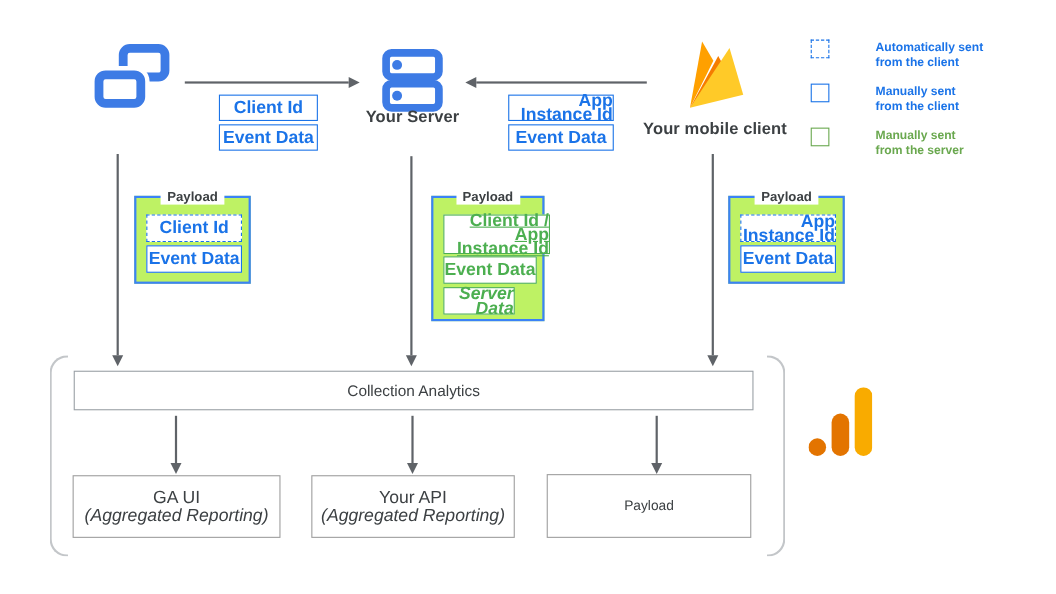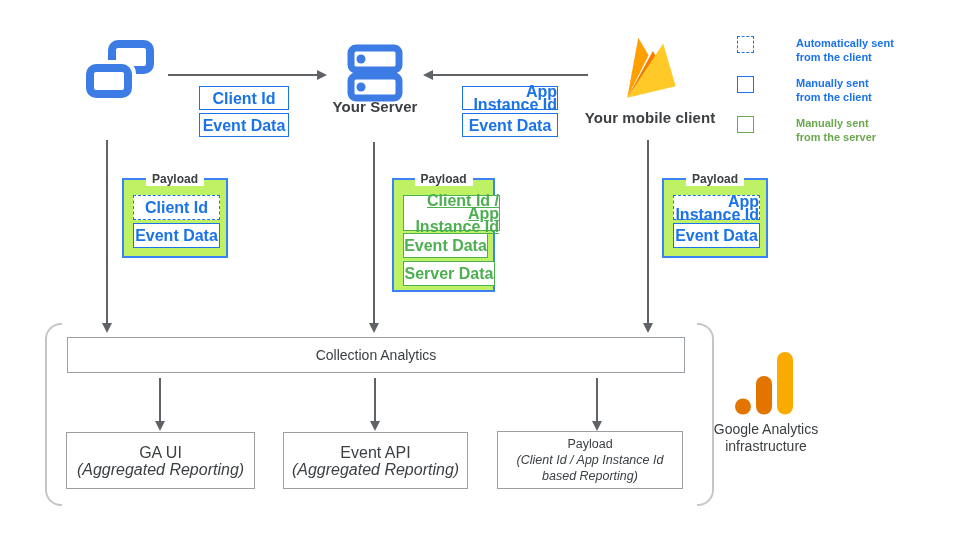--- a/index.html
+++ b/index.html
@@ -109,21 +109,21 @@
     <span class="payload-title">Payload</span>
     <div class="tag dashed" style="left:9px; top:15px; width:87px; height:25px;">Client Id</div>
     <div class="tag blue" style="left:9px; top:43px; width:87px; height:25px;">Event Data</div>
   </div>
 
   <div class="payload" style="left:392px; top:178px; width:103px; height:114px;">
     <span class="payload-title">Payload</span>
     <div class="tag green" style="left:9px; top:15px; width:97px; height:36px;text-decoration:underline;">Client Id /
 App Instance Id</div>
     <div class="tag green" style="left:9px; top:53px; width:85px; height:25px;">Event Data</div>
-    <div class="tag green" style="left:9px; top:81px; width:92px; height:25px;">Server Data</div>
+    <div class="tag green" style="left:9px; top:81px; width:65px; height:25px;font-style:italic;">Server Data</div>
   </div>
 
   <div class="payload" style="left:662px; top:178px; width:106px; height:80px;">
     <span class="payload-title">Payload</span>
     <div class="tag dashed" style="left:9px; top:15px; width:87px; height:25px;">App Instance Id</div>
     <div class="tag blue" style="left:9px; top:43px; width:87px; height:25px;">Event Data</div>
   </div>
 
   <div class="bracket-left" style="left:45px; top:323px; width:17px; height:183px;"></div>
   <div class="bracket-right" style="left:697px; top:323px; width:17px; height:183px;"></div>
@@ -137,30 +137,26 @@
   <div class="head-down" style="left:370px; top:421px;"></div>
 
   <div class="vline" style="left:596px; top:378px; height:43px;"></div>
   <div class="head-down" style="left:592px; top:421px;"></div>
 
   <div class="outbox" style="left:66px; top:432px; width:189px; height:57px;">
     <span>GA UI</span>
     <span class="subtitle">(Aggregated Reporting)</span>
   </div>
   <div class="outbox" style="left:283px; top:432px; width:185px; height:57px;">
-    <span>Event API</span>
+    <span>Your API</span>
     <span class="subtitle">(Aggregated Reporting)</span>
   </div>
   <div class="outbox" style="left:497px; top:431px; width:186px; height:58px; line-height:16px; font-size:12.5px;">
     <span>Payload</span>
-    <span class="subtitle">(Client Id / App Instance Id
-based Reporting)</span>
   </div>
 
   <svg class="abs" style="left:735px; top:352px;" width="58" height="63" viewBox="0 0 58 63">
     <circle cx="8" cy="54.5" r="8" fill="#E37400"></circle>
     <rect x="21" y="24" width="16" height="38.5" rx="8" fill="#E37400"></rect>
     <rect x="42" y="0" width="16" height="62.5" rx="8" fill="#F9AB00"></rect>
   </svg>
-  <div class="ga-label" style="left:686px; top:421px;">Google Analytics
-infrastructure</div>
 
 </div>
 
 </body></html>

